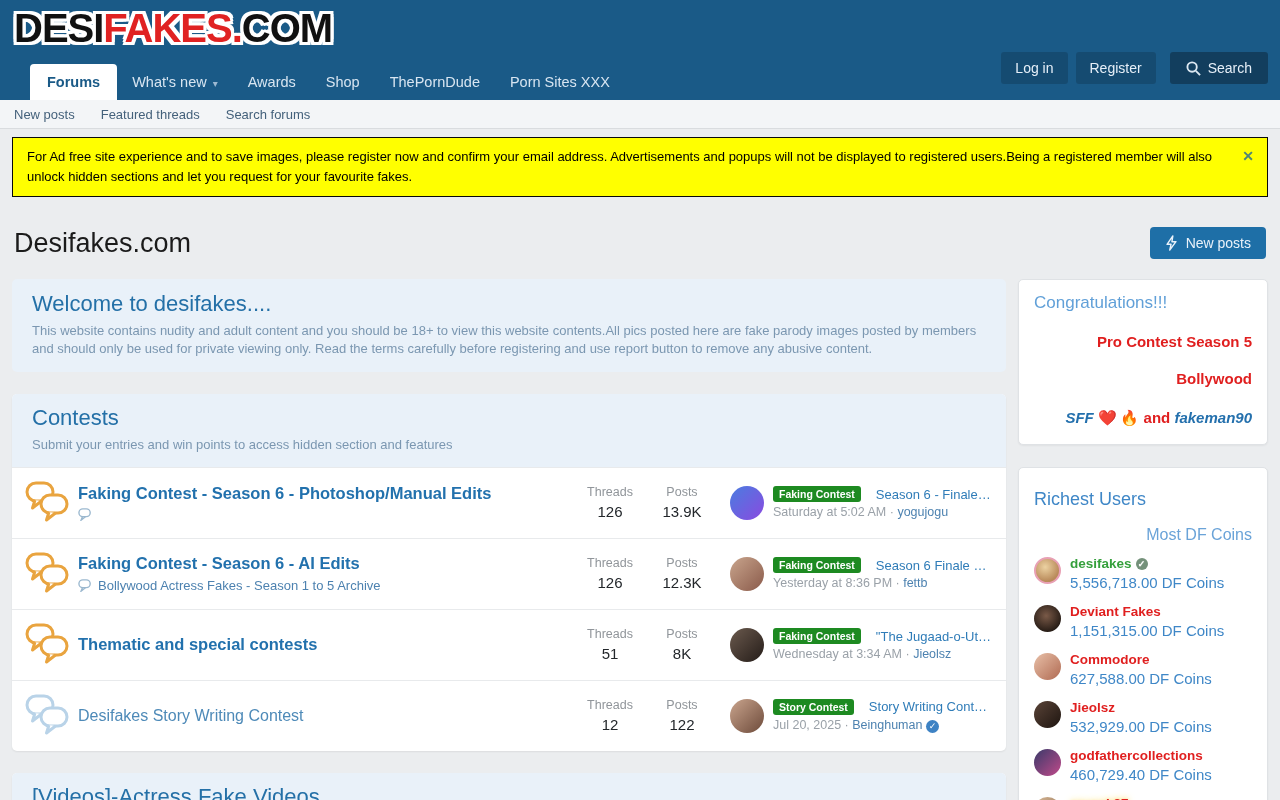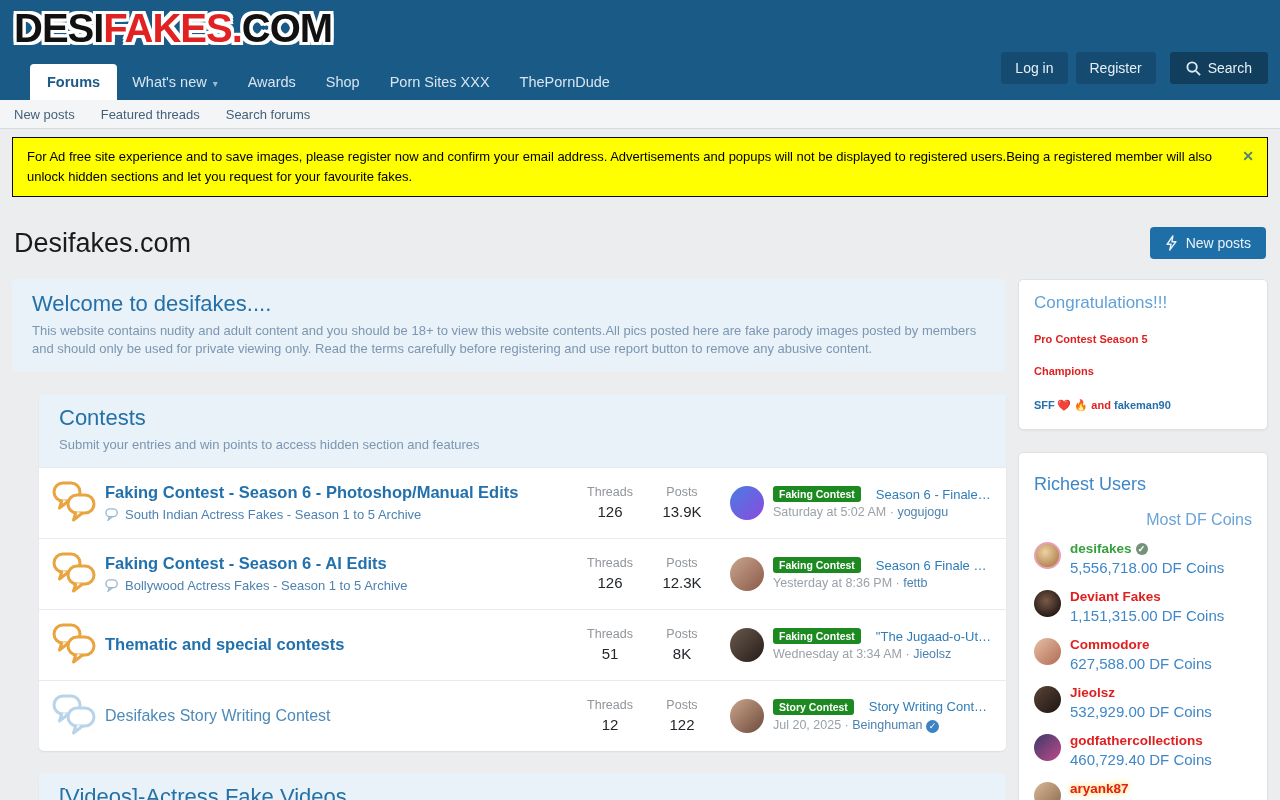--- a/index.html
+++ b/index.html
@@ -35,21 +35,21 @@
   .newposts { background:#1e6fa7; color:#eaf2fa; border-radius:4px; padding:8px 15px; font-size:14px; display:flex; align-items:center; gap:8px; }
 
   .cols { display:flex; gap:12px; align-items:flex-start; }
   .main { flex:1; min-width:0; }
   .sidebar { width:250px; flex:none; }
 
   .welcome { background:#e9f1f9; border-radius:5px; padding:12px 20px 15px; margin-bottom:22px; }
   .welcome h2, .sec-head h2 { font-size:22px; font-weight:400; color:#2470a7; margin-bottom:5px; }
   .welcome p, .sec-head p { font-size:13px; color:#7b97b1; line-height:1.35; }
 
-  .section { background:#fff; border-radius:5px; overflow:hidden; box-shadow:0 1px 2px rgba(0,0,0,.07); margin-bottom:22px;margin-left:27px; }
+  .section { background:#fff; border-radius:5px; overflow:hidden; box-shadow:0 1px 2px rgba(0,0,0,.07); margin-bottom:22px; }
   .sec-head { background:#e9f1f9; padding:11px 20px 13px; }
 
   .frow { display:flex; align-items:center; padding:11px 14px 11px 12px; border-top:1px solid #e8eaec; min-height:67px; }
   .frow-icon { width:54px; flex:none; }
   .frow-main { flex:1; min-width:0; padding-right:8px; }
   .frow-title { font-size:16.5px; font-weight:700; color:#2271ad; display:block; }
   .frow-title.light { font-weight:400; color:#4e8ab8; font-size:16px; }
   .frow-sub { display:flex; align-items:center; gap:6px; margin-top:5px; font-size:13px; color:#4d82b0; }
   .fstat { width:72px; flex:none; text-align:center; }
   .fstat .lbl { font-size:12.5px; color:#90959a; }
@@ -65,23 +65,23 @@
   .badge { font-size:10.5px; font-weight:700; color:#fff; background:#1d8a21; border-radius:3px; padding:2px 6px; flex:none; }
   .flast-link { font-size:13px; color:#2f7cb8; overflow:hidden; text-overflow:ellipsis; }
   .flast-l2 { font-size:12.5px; color:#9aa1a8; margin-top:3px; white-space:nowrap; overflow:hidden; }
   .flast-l2 a { color:#4d82b0; }
   .verified { width:13px; height:13px; border-radius:50%; background:#3d82c4; color:#fff; font-size:9px; line-height:13px; text-align:center; display:inline-block; flex:none; }
   .verified.grey { background:#74917a; width:12px; height:12px; line-height:12px; }
 
   
   .scard { background:#fff; border:1px solid #dfe2e5; border-radius:5px; padding:13px 15px; box-shadow:0 1px 2px rgba(0,0,0,.05); margin-bottom:22px; }
   .congrats h3 { color:#61a0d8; font-size:17px; font-weight:400; }
-  .redline { color:#e01f1f; font-weight:700; font-size:11px; text-align:left; margin-top:20px; }
+  .redline { color:#e01f1f; font-weight:700; font-size:15px; text-align:right; margin-top:20px; }
   .champs-line { margin-top:22px; margin-bottom:4px; }
-  .champs-line .blue { color:#2470ad; }
+  .champs-line .blue { color:#2470ad;font-style:italic; }
   .richest h3 { color:#3f87c7; font-size:18px; font-weight:400; margin:8px 0 16px; }
   .richest h4 { color:#6aa3d8; font-size:16px; font-weight:400; margin-bottom:12px;text-align:right; }
   .ruser { display:flex; gap:9px; margin-bottom:13px; align-items:flex-start; }
   .ru-av { width:27px; height:27px; border-radius:50%; flex:none; margin-top:1px; }
   .rav1 { background:radial-gradient(circle at 40% 35%,#ecd2a2,#b98a5a 70%); border:2px solid #e8a0b4; }
   .rav2 { background:radial-gradient(circle at 45% 40%,#7a5a48,#241a14 75%); }
   .rav3 { background:linear-gradient(135deg,#e8c0a8,#b06a52); }
   .rav4 { background:linear-gradient(135deg,#5a4438,#1e1510); }
   .rav5 { background:linear-gradient(135deg,#3a3a6a,#c04a8a); }
   .rav6 { background:linear-gradient(135deg,#d8b896,#8a6a4e); }
@@ -94,22 +94,22 @@
 <body>
 
 <header class="topbar">
   <a class="logo"><span class="lg-black">DESI</span><span class="lg-red">FAKES.</span><span class="lg-black">COM</span></a>
   <div class="navrow">
     <nav class="tabs">
       <a class="tab active">Forums</a>
       <a class="tab"><span>What's new</span><span class="chev">▾</span></a>
       <a class="tab">Awards</a>
       <a class="tab">Shop</a>
+      <a class="tab">ThePornDude</a>
       <a class="tab">Porn Sites XXX</a>
-      <a class="tab">ThePornDude</a>
     </nav>
     <div class="authrow">
       <a class="authbtn">Log in</a>
       <a class="authbtn">Register</a>
       <a class="searchbtn">
         <svg width="15" height="15" viewBox="0 0 16 16" fill="none" stroke="#dce8f2" stroke-width="2">
             <circle cx="6.5" cy="6.5" r="5"></circle>
             <line x1="10.5" y1="10.5" x2="15" y2="15"></line>
           </svg>
         <span>Search</span>
@@ -163,21 +163,20 @@
                 <rect x="17" y="16" width="26" height="18" rx="9"></rect>
                 <path d="M25 33 l-2.5 8 l9 -7" fill="#fff"></path>
               </svg></div>
           <div class="frow-main">
             <a class="frow-title">Faking Contest - Season 6 - Photoshop/Manual Edits</a>
             <div class="frow-sub">
               <svg width="14" height="13" viewBox="0 0 16 15" fill="none" stroke="#9bb8cf" stroke-width="1.6">
                   <rect x="1" y="1" width="13" height="9" rx="4.5"></rect>
                   <path d="M5 10 l-1.5 4 l5 -4"></path>
                 </svg>
-              <a>South Indian Actress Fakes - Season 1 to 5 Archive</a>
             </div>
           </div>
           <div class="fstat">
               <div class="lbl">Threads</div>
               <div class="val">126</div>
             </div>
           <div class="fstat">
               <div class="lbl">Posts</div>
               <div class="val">13.9K</div>
             </div>
@@ -299,21 +298,21 @@
 
       </div>
 
     </div>
 
     <aside class="sidebar">
 
       <div class="scard congrats">
         <h3>Congratulations!!!</h3>
         <div class="redline">Pro Contest Season 5</div>
-        <div class="redline">Champions</div>
+        <div class="redline">Bollywood</div>
         <div class="redline champs-line"><a class="blue">SFF</a> <span>❤️ 🔥</span> <span>and</span> <a class="blue">fakeman90</a></div>
       </div>
 
       <div class="scard richest">
         <h3>Richest Users</h3>
         <h4>Most DF Coins</h4>
 
         <div class="ruser">
           <div class="ru-av rav1"></div>
           <div>

